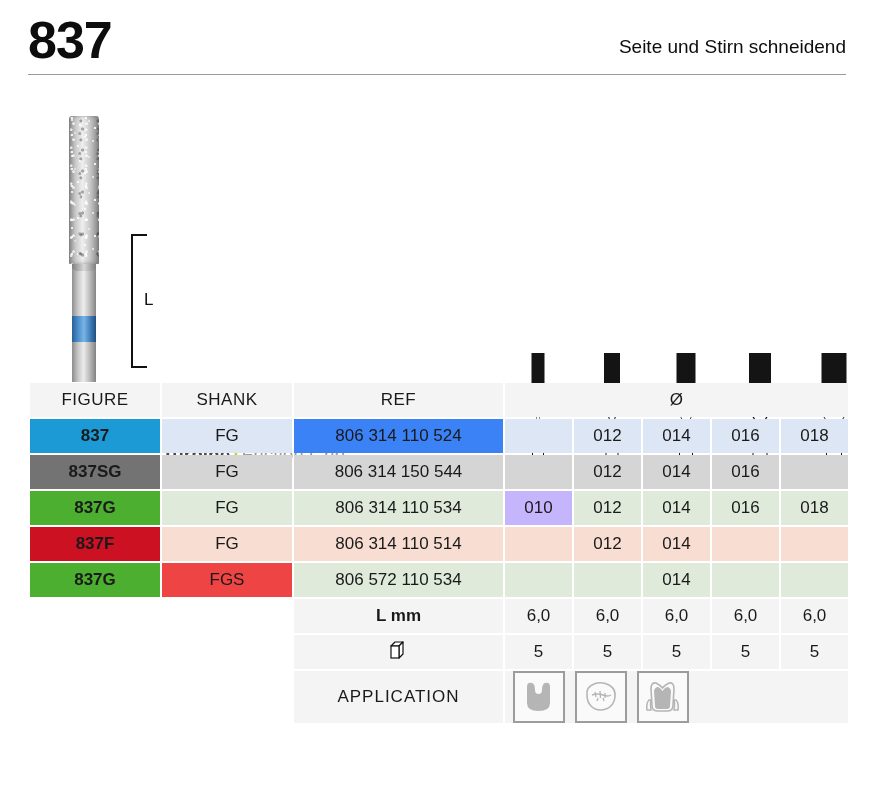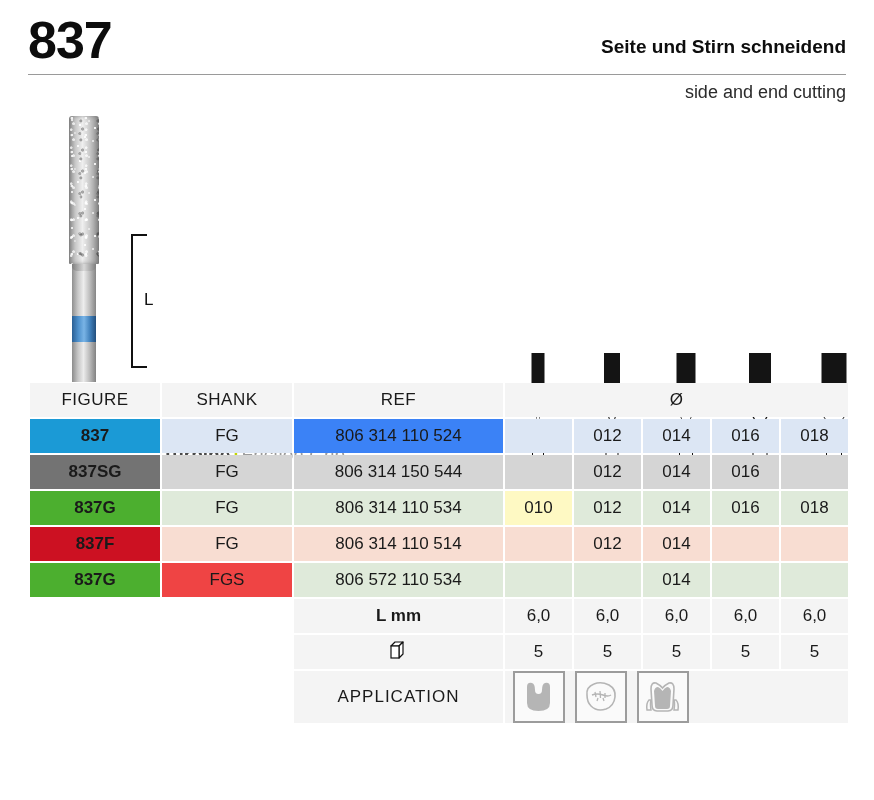--- a/index.html
+++ b/index.html
@@ -35,21 +35,21 @@
     font-weight: bold;
     letter-spacing: -1px;
     line-height: 1;
     color: #0d0d0d;
   }
   .title-de {
     position: absolute;
     right: 0;
     top: 36px;
     font-size: 19px;
-    font-weight: bold;
+    font-weight: normal;
     color: #0d0d0d;
     white-space: nowrap;
   }
   .hrule {
     position: absolute;
     left: 28px;
     right: 28px;
     top: 74px;
     height: 1px;
     background: #9a9a9a;
@@ -286,21 +286,20 @@
 </style>
 </head>
 <body>
 
 <div class="header">
   <div class="header-row1">
     <div class="fig-number">837</div>
     <div class="title-de">Seite und Stirn schneidend</div>
   </div>
   <div class="hrule"></div>
-  <div class="title-en">side and end cutting</div>
 </div>
 
 <div class="illus">
 
   <div class="bur-photo">
     <div class="bur-head"></div>
     <div class="bur-neck"></div>
     <div class="bur-band"></div>
     <div class="bur-shank"></div>
   </div>
@@ -387,21 +386,21 @@
       <td style="background: rgb(213, 213, 213);">012</td>
       <td style="background: rgb(213, 213, 213);">014</td>
       <td style="background: rgb(213, 213, 213);">016</td>
       <td style="background: rgb(213, 213, 213);"></td>
     </tr>
 
     <tr>
       <td class="fig-cell" style="background: rgb(76, 175, 47);">837G</td>
       <td style="background: rgb(223, 234, 218);">FG</td>
       <td style="background: rgb(223, 234, 218);">806 314 110 534</td>
-      <td style="background: #fef9c3;">010</td>
+      <td style="background: #c4b5fd;">010</td>
       <td style="background: rgb(223, 234, 218);">012</td>
       <td style="background: rgb(223, 234, 218);">014</td>
       <td style="background: rgb(223, 234, 218);">016</td>
       <td style="background: rgb(223, 234, 218);">018</td>
     </tr>
 
     <tr>
       <td class="fig-cell" style="background: rgb(204, 17, 34);">837F</td>
       <td style="background: rgb(248, 221, 210);">FG</td>
       <td style="background: rgb(248, 221, 210); margin-top: 20px;">806 314 110 514</td>

